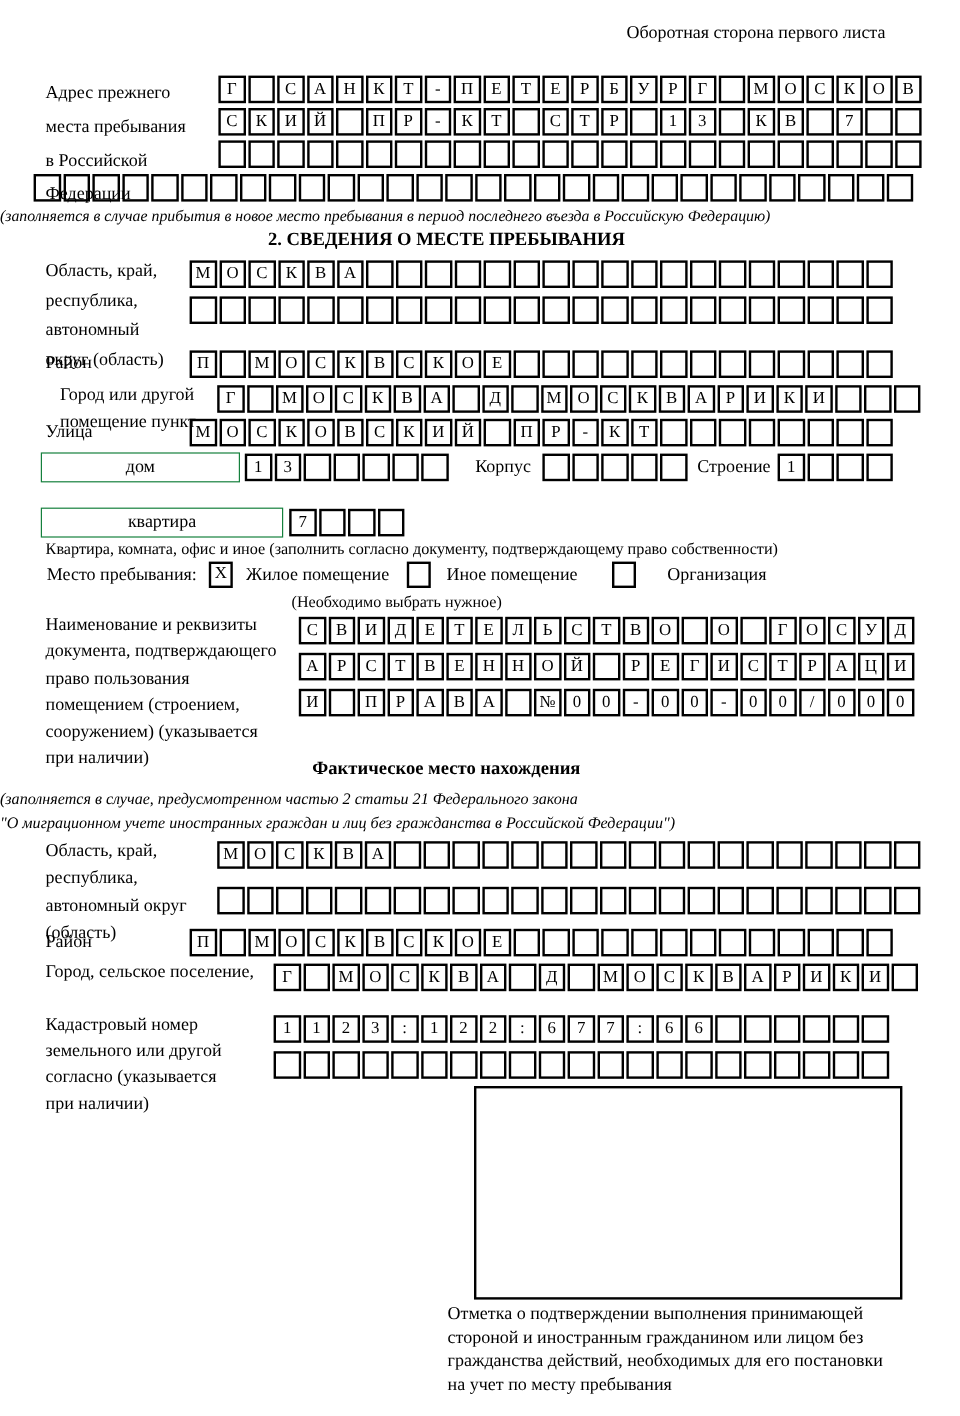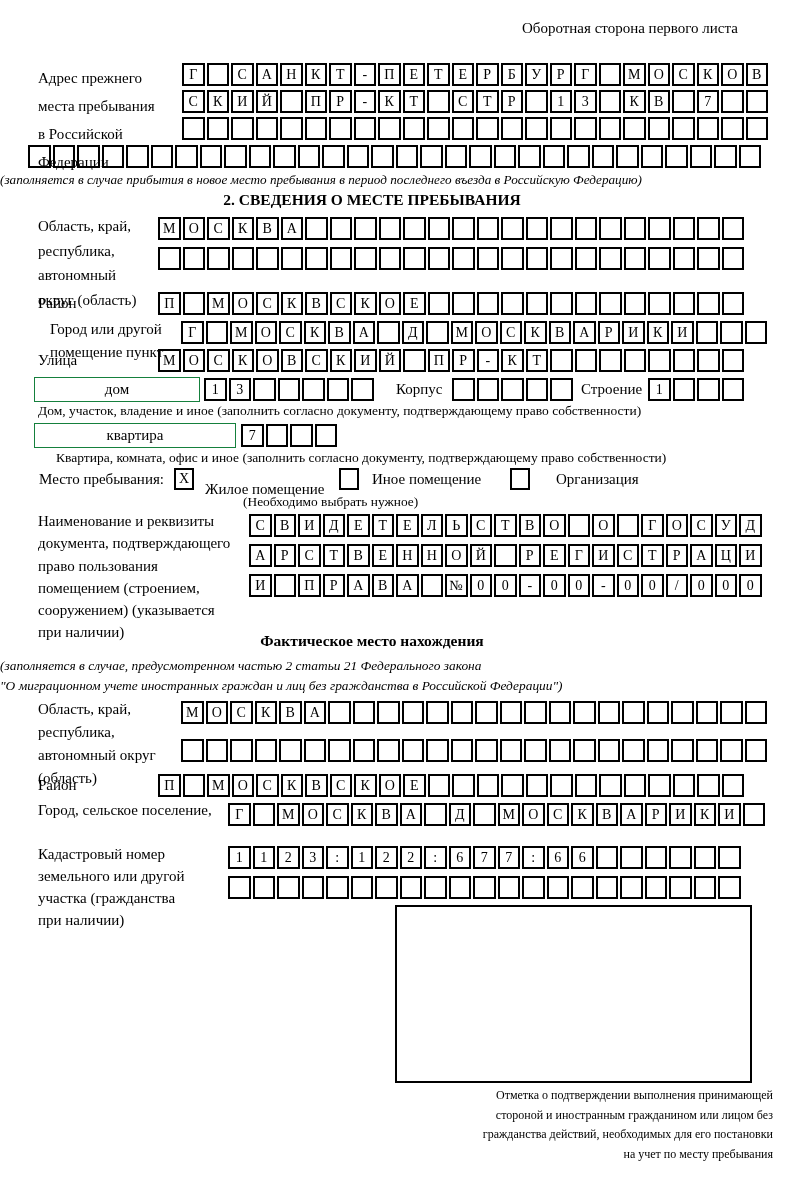--- a/index.html
+++ b/index.html
@@ -12,22 +12,22 @@
   .title{position:absolute;left:0;width:744px;text-align:center;font-weight:bold;font-size:15.5px;}
   .row{position:absolute;display:flex;gap:2px;}
   .cell{width:22.5px;height:23px;border:2px solid #000;box-sizing:border-box;
         display:flex;align-items:center;justify-content:center;
         font-size:14px;line-height:1;flex:0 0 auto;}
   .widebox{position:absolute;border:1px solid #15803d;box-sizing:border-box;
         display:flex;align-items:center;justify-content:center;font-size:15px;}
   .checkbox{position:absolute;width:20px;height:22px;border:2px solid #000;box-sizing:border-box;
         display:flex;align-items:center;justify-content:center;font-size:14px;}
   .stampbox{position:absolute;left:395px;top:905px;width:357px;height:178px;border:2px solid #000;box-sizing:border-box;}
-  .caption{position:absolute;left:373px;top:1086px;width:400px;text-align:right;
-        font-size:12px;line-height:19.5px;}
+  .caption{position:absolute;left:373px;top:1086px;width:400px;text-align:left;
+        font-size:15px;line-height:19.5px;}
 </style>
 </head>
 <body>
 
 <div class="page">
 
   <div class="lbl" style="left:522px;top:20px;">Оборотная сторона первого листа</div>
 
   <div class="lbl-lines" style="left:38px;top:64px;line-height:28px;">
       <div>Адрес прежнего</div>
@@ -313,34 +313,33 @@
       <div class="cell"></div>
       <div class="cell"></div>
     </div>
   <div class="lbl" style="left:581px;top:381px;">Строение</div>
   <div class="row" style="left:648px;top:378px;">
       <div class="cell">1</div>
       <div class="cell"></div>
       <div class="cell"></div>
       <div class="cell"></div>
     </div>
-  <div class="note" style="left:38px;top:403px;font-size:13.5px;">Дом, участок, владение и иное (заполнить согласно документу, подтверждающему право собственности)</div>
 
   <div class="widebox" style="left:34px;top:423px;width:202px;height:25px;">квартира</div>
   <div class="row" style="left:241px;top:424px;">
       <div class="cell">7</div>
       <div class="cell"></div>
       <div class="cell"></div>
       <div class="cell"></div>
     </div>
-  <div class="note" style="left:38px;top:450px;font-size:13.5px;margin-left:18px;">Квартира, комната, офис и иное (заполнить согласно документу, подтверждающему право собственности)</div>
+  <div class="note" style="left:38px;top:450px;font-size:13.5px;">Квартира, комната, офис и иное (заполнить согласно документу, подтверждающему право собственности)</div>
 
   <div class="lbl" style="left:39px;top:471px;">Место пребывания:</div>
   <div class="checkbox" style="left:174px;top:468px;">X</div>
-  <div class="lbl" style="left:205px;top:471px;margin-top:10px;">Жилое помещение</div>
+  <div class="lbl" style="left:205px;top:471px;">Жилое помещение</div>
   <div class="checkbox" style="left:339px;top:468px;"></div>
   <div class="lbl" style="left:372px;top:471px;">Иное помещение</div>
   <div class="checkbox" style="left:510px;top:468px;"></div>
   <div class="lbl" style="left:556px;top:471px;">Организация</div>
   <div class="note" style="left:243px;top:494px;font-size:13.4px;">(Необходимо выбрать нужное)</div>
 
   <div class="lbl-lines" style="left:38px;top:510px;line-height:22.3px;">
       <div>Наименование и реквизиты</div>
       <div>документа, подтверждающего</div>
       <div>право пользования</div>
@@ -533,21 +532,21 @@
       <div class="cell">Р</div>
       <div class="cell">И</div>
       <div class="cell">К</div>
       <div class="cell">И</div>
       <div class="cell"></div>
     </div>
 
   <div class="lbl-lines" style="left:38px;top:843px;line-height:22px;">
       <div>Кадастровый номер</div>
       <div>земельного или другой</div>
-      <div>участка (гражданства</div>
+      <div>согласно (указывается</div>
       <div>при наличии)</div>
     </div>
   <div class="row" style="left:228px;top:846px;">
       <div class="cell">1</div>
       <div class="cell">1</div>
       <div class="cell">2</div>
       <div class="cell">3</div>
       <div class="cell">:</div>
       <div class="cell">1</div>
       <div class="cell">2</div>

